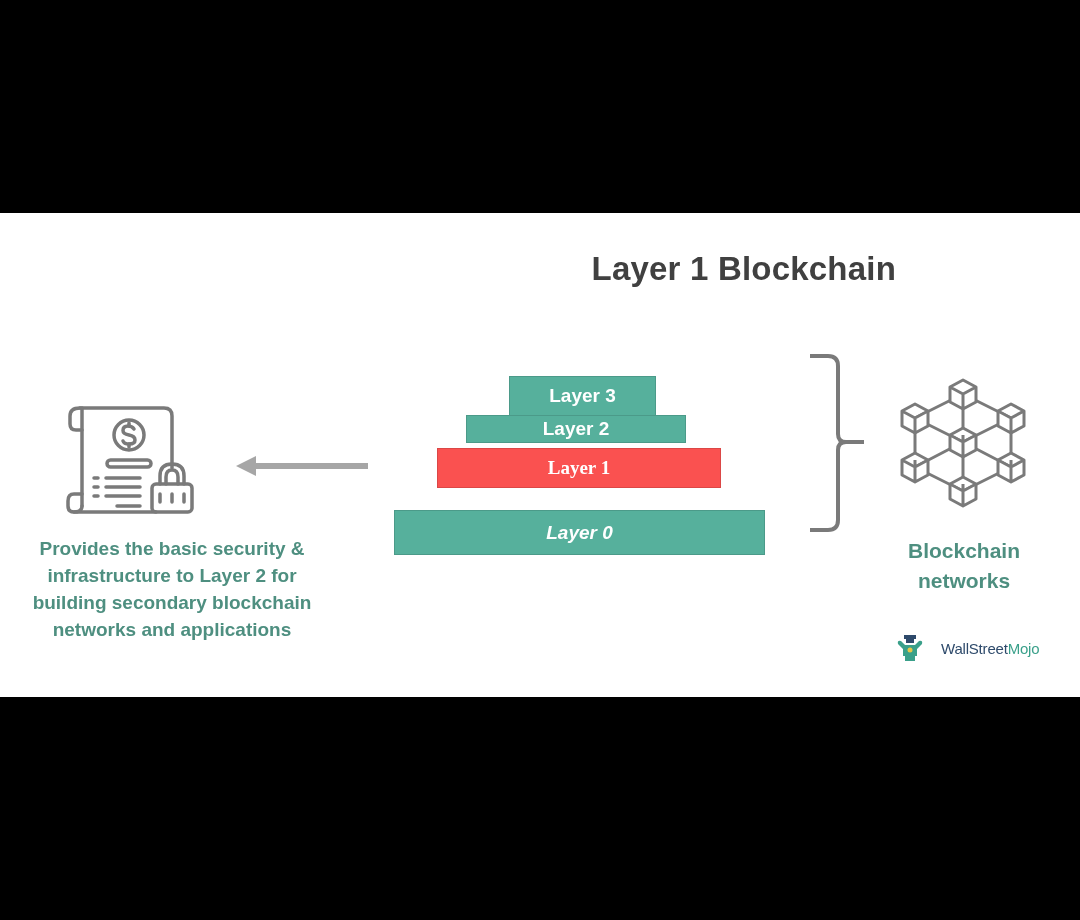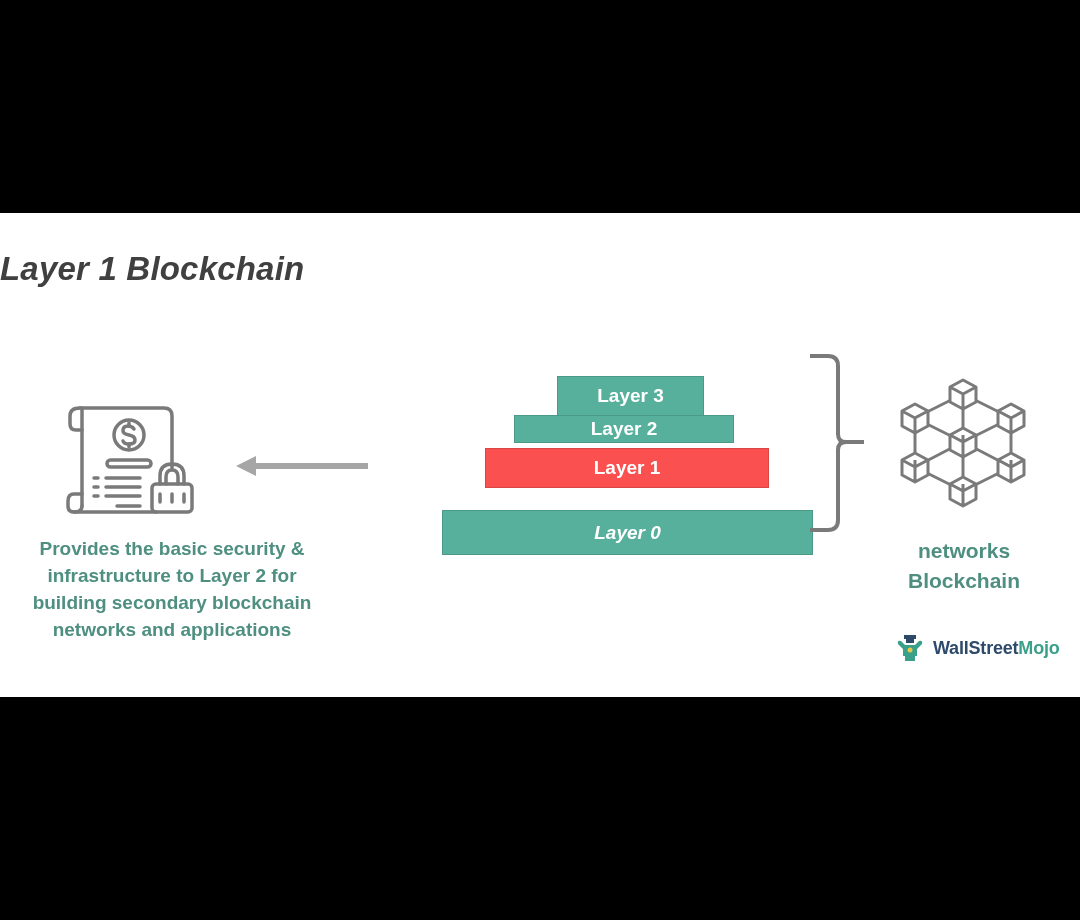--- a/index.html
+++ b/index.html
@@ -7,50 +7,49 @@
       width: 1080px; height: 920px; background: #000000;
       position: relative; overflow: hidden;
       font-family: "Liberation Sans", "DejaVu Sans", sans-serif;
     }
     .panel {
       position: absolute; left: 0; top: 213px; width: 1080px; height: 484px;
       background: #ffffff;
     }
     .title {
       position: absolute; left: 0; width: 896px; top: 250px;
-      text-align: left; font-size: 33px; font-weight: bold; color: #404040;
+      text-align: right; font-size: 33px; font-weight: bold; color: #404040;
       letter-spacing: 0.2px;
-      font-style: italic;
     }
     .layer {
       position: absolute; color: #ffffff; font-weight: bold; font-size: 19px;
       display: flex; align-items: center; justify-content: center;
-      box-sizing: border-box; border: 1px solid rgba(0,0,0,0.12); margin-left: 48px;
+      box-sizing: border-box; border: 1px solid rgba(0,0,0,0.12);
     }
     .teal { background: #56b09c; }
     .red { background: #fa5150; }
     .l3 { left: 509px; top: 376px; width: 147px; height: 40px; }
     .l2 { left: 466px; top: 415px; width: 220px; height: 28px; }
-    .l1 { left: 437px; top: 448px; width: 284px; height: 40px; }
+    .l1 { left: 437px; top: 448px; width: 284px; height: 40px; font-family: Liberation Serif, serif; }
     .l0 { left: 394px; top: 510px; width: 371px; height: 45px; font-style: italic; }
     .desc {
       position: absolute; left: 17px; top: 535px; width: 310px;
       text-align: center; color: #4e8f80; font-weight: bold; font-size: 19px;
       line-height: 27px;
     }
     .net-label {
       position: absolute; left: 880px; top: 536px; width: 168px;
       text-align: center; color: #4e8f80; font-weight: bold; font-size: 21px;
       line-height: 30px;
     }
     .icon { position: absolute; }
     .logo {
       position: absolute; left: 895px; top: 634px; display: flex; align-items: center;
     }
-    .logo-text { font-weight: bold; font-size: 18px; color: #2e4a6b; margin-left: 8px; letter-spacing: -0.2px; }
+    .logo-text { font-weight: normal; font-size: 15px; color: #2e4a6b; margin-left: 16px; letter-spacing: -0.2px; }
     .logo-text .mojo { color: #3aa08a; }
   </style>
 </head>
 <body>
 
 <div class="panel"></div>
 
 <div class="title">Layer 1 Blockchain</div>
 
 <div class="layer teal l3">Layer 3</div>
@@ -103,22 +102,22 @@
   <use href="#cube" x="70" y="20"></use>
   <use href="#cube" x="22" y="44"></use>
   <use href="#cube" x="118" y="44"></use>
   <use href="#cube" x="70" y="68"></use>
   <use href="#cube" x="22" y="93"></use>
   <use href="#cube" x="118" y="93"></use>
   <use href="#cube" x="70" y="117"></use>
 </svg>
 
 <div class="net-label">
+  <div>Blockchain</div>
   <div>networks</div>
-  <div>Blockchain</div>
 </div>
 
 <div class="logo">
   <svg width="30" height="28" viewBox="0 0 30 28">
     <rect x="9" y="1" width="12" height="4" fill="#2e4a6b"></rect>
     <rect x="11" y="5" width="8" height="4" fill="#2e4a6b"></rect>
     <path d="M3 10 Q2 6 6 7 L10 11 H20 L24 7 Q28 6 27 10 L22 15 V22 H8 V15 Z" fill="#3aa08a"></path>
     <rect x="10" y="22" width="10" height="5" fill="#3aa08a"></rect>
     <circle cx="15" cy="16" r="2.5" fill="#e6c84a"></circle>
   </svg>

